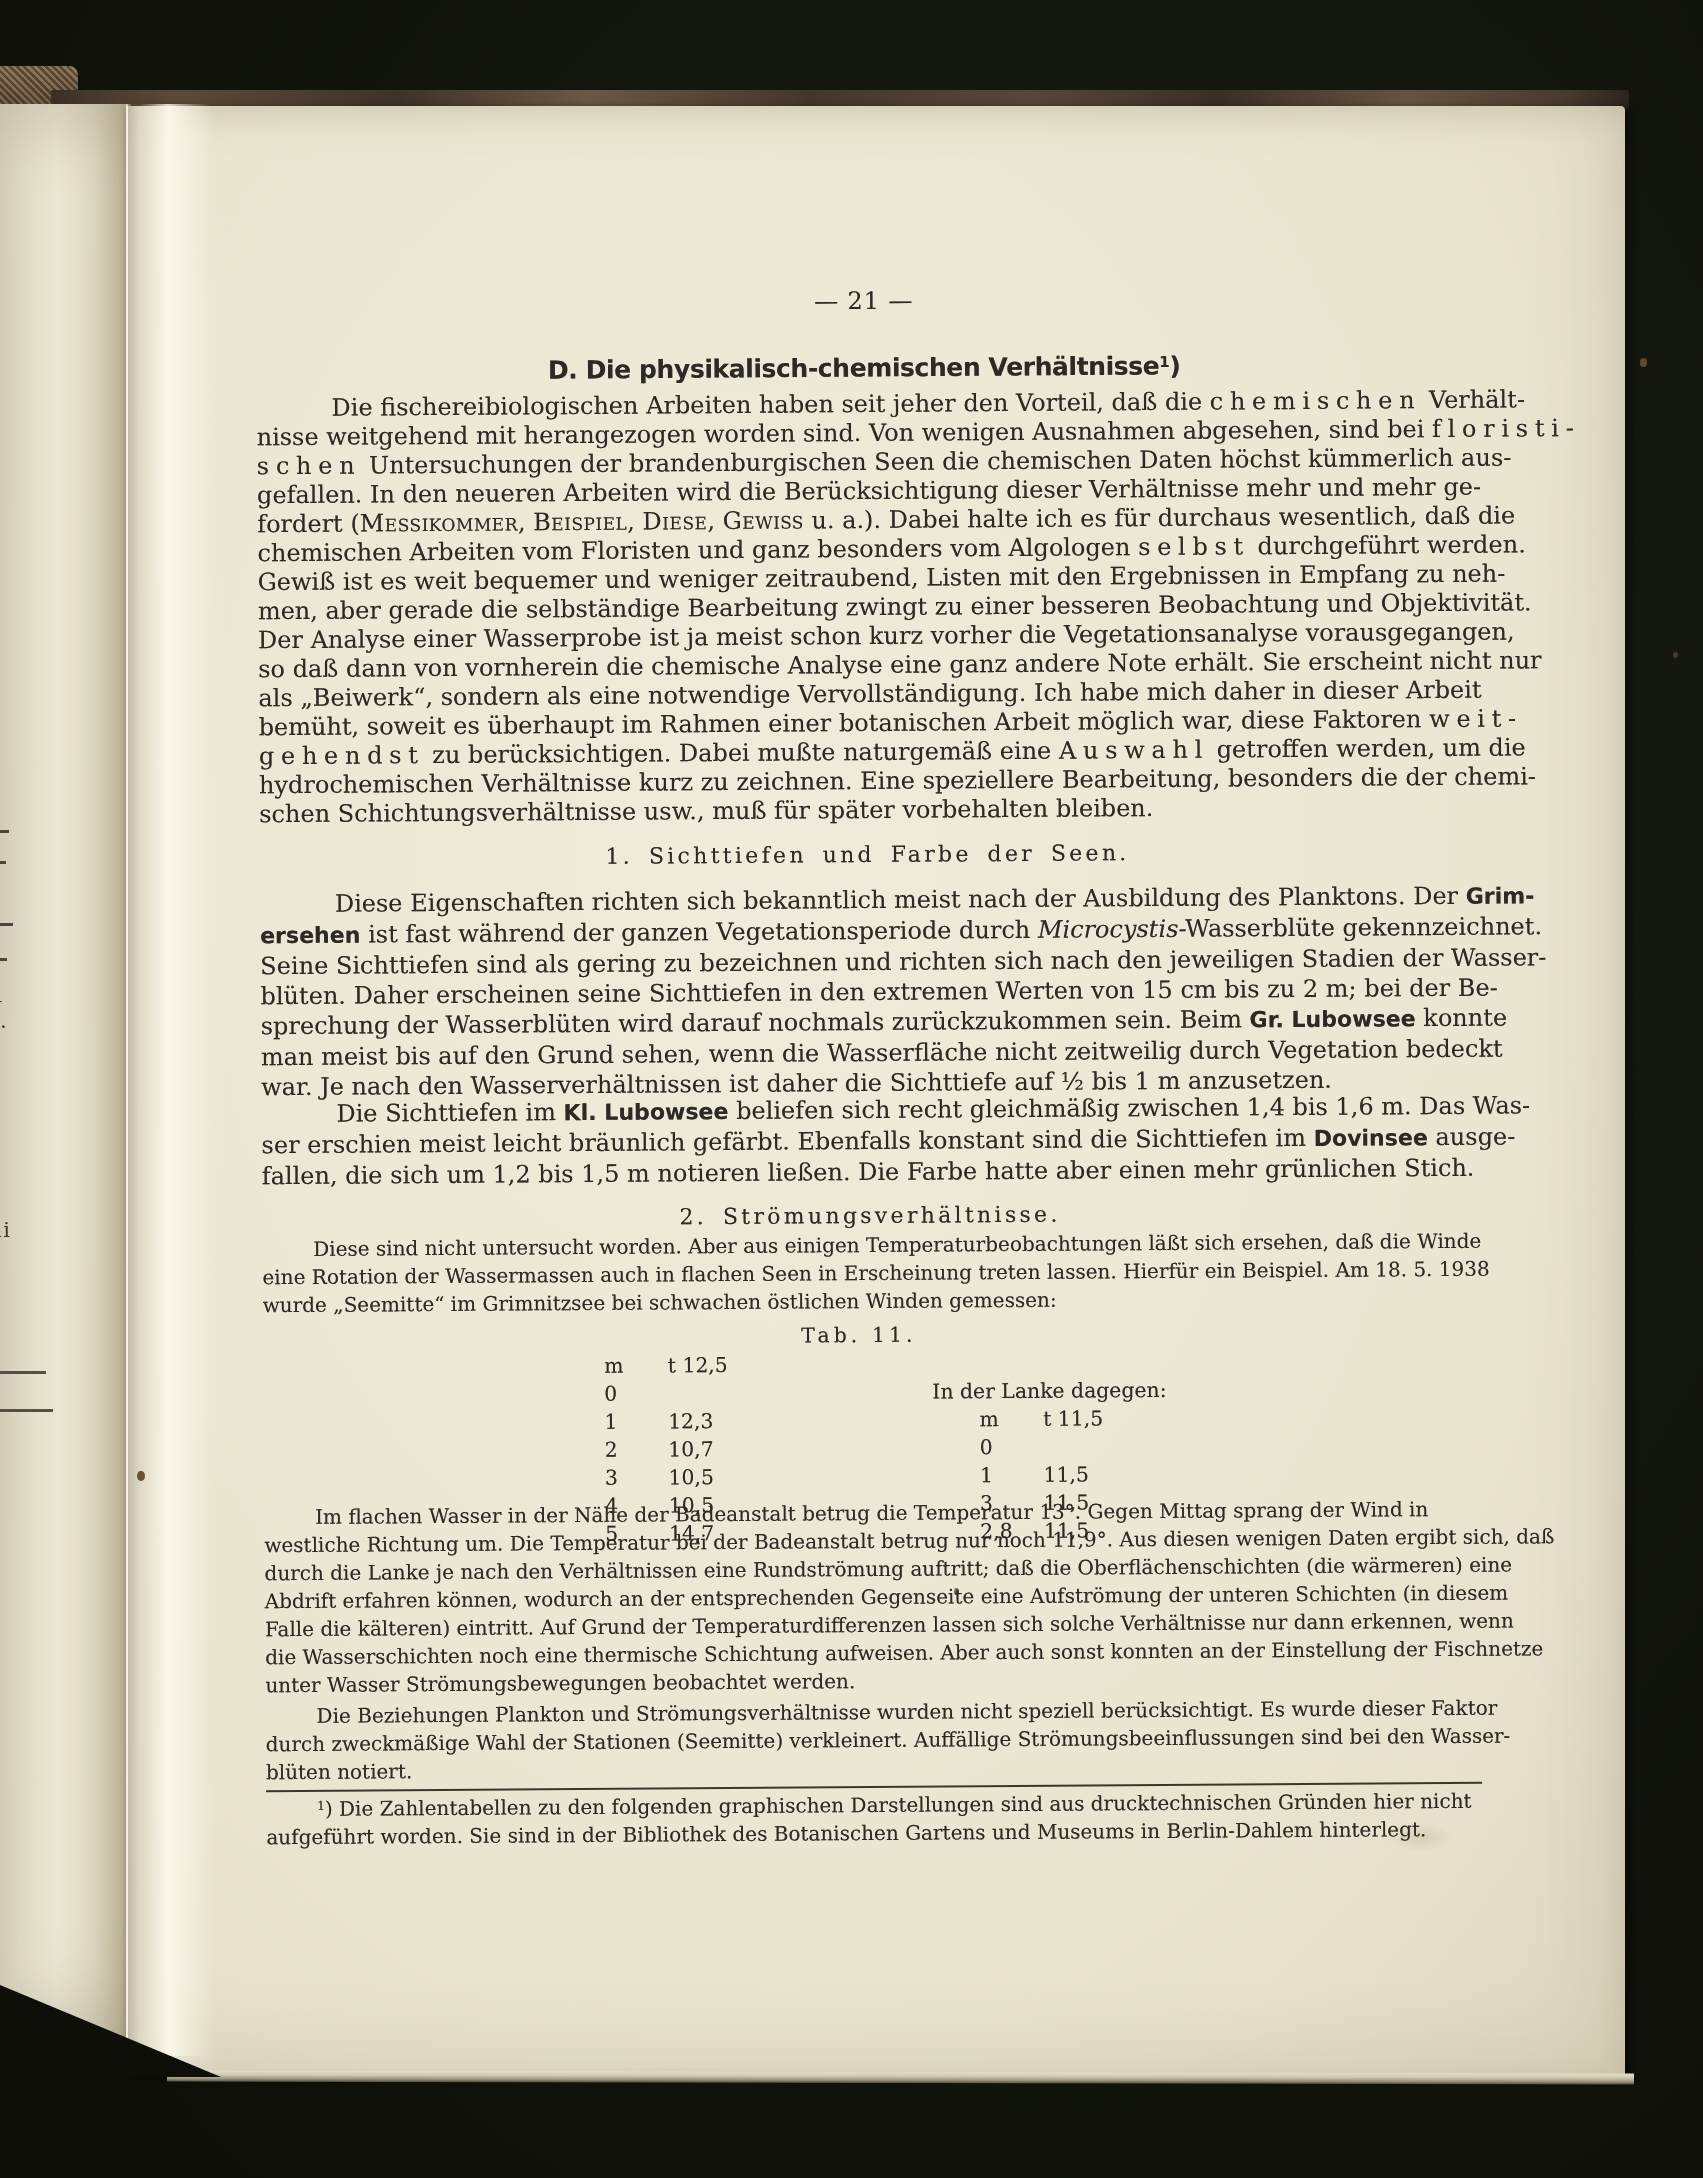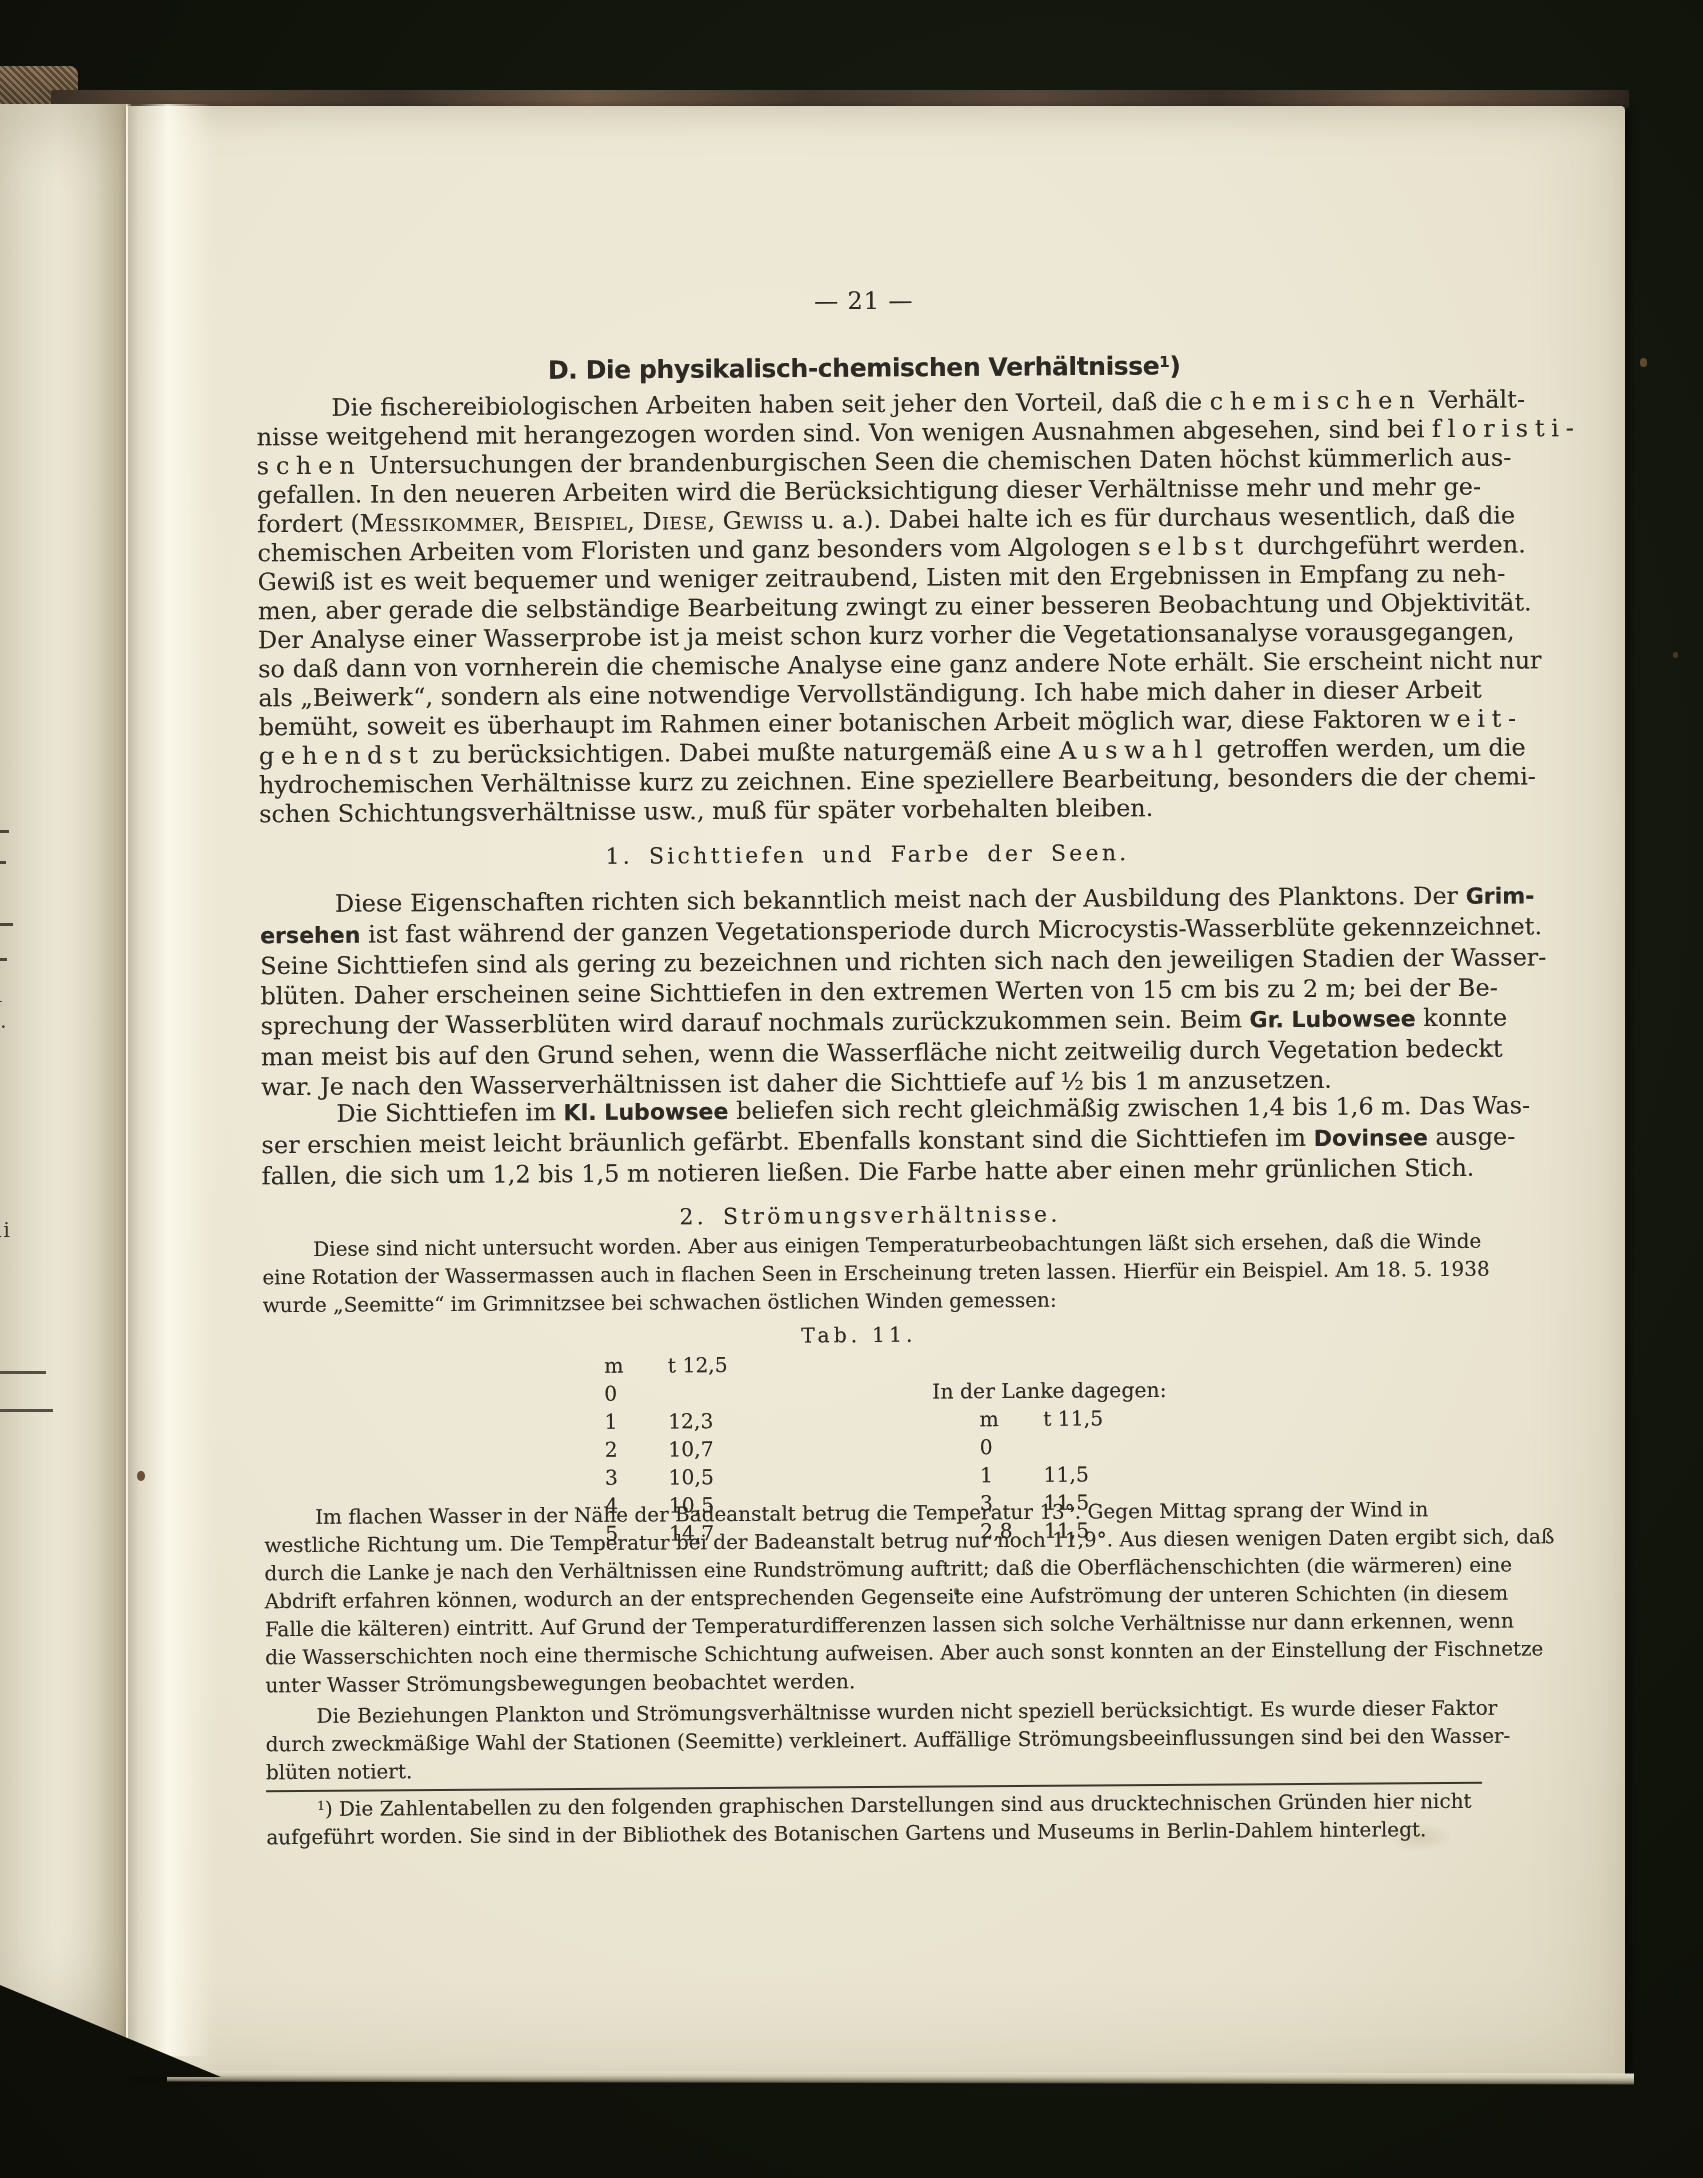--- a/index.html
+++ b/index.html
@@ -114,21 +114,21 @@
   .t-left{position:absolute;left:341px;top:0;grid-template-columns:38px 81px;}
   .t-right{position:absolute;left:669px;top:28px;}
   .t-right-grid{position:relative;left:47px;grid-template-columns:38px 81px;}
   .theader{font-size:20.4px;line-height:28px;}
   .fn-sep{top:1790px;width:128px;border-top:2.6px solid #3b362c;}
   .fn-pos{top:1792px;}
   
   .s-sp{letter-spacing:.28em;}
   .s-sc{font-variant-caps:small-caps;letter-spacing:.02em;}
   .s-b{font-family:"DejaVu Sans", sans-serif;font-weight:700;font-size:.92em;}
-  .s-i{}
+  .s-i{font-style:italic;}
   .s-sup{font-size:.6em;vertical-align:.5em;}
 </style>
 </head>
 <body>
 
 <div class="photo">
 
   <div class="cover-corner"></div>
   <div class="cover-strip"></div>
 

